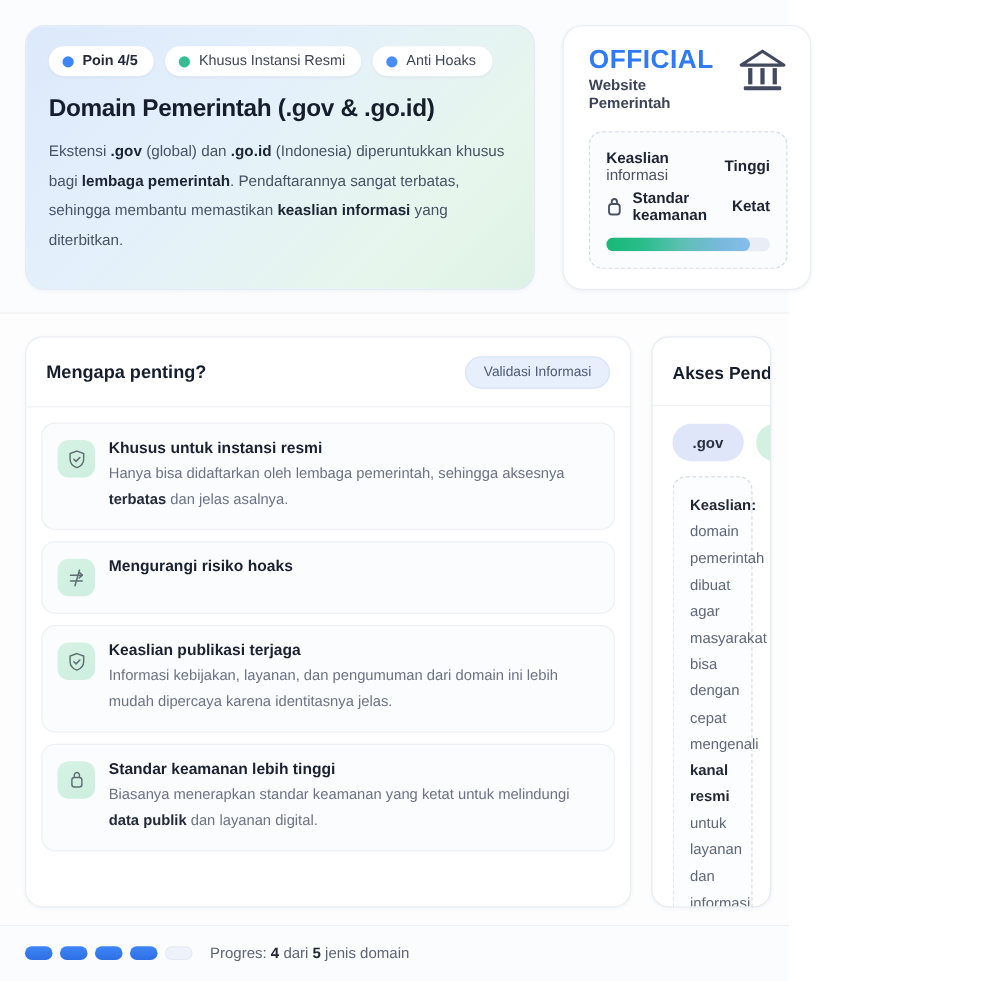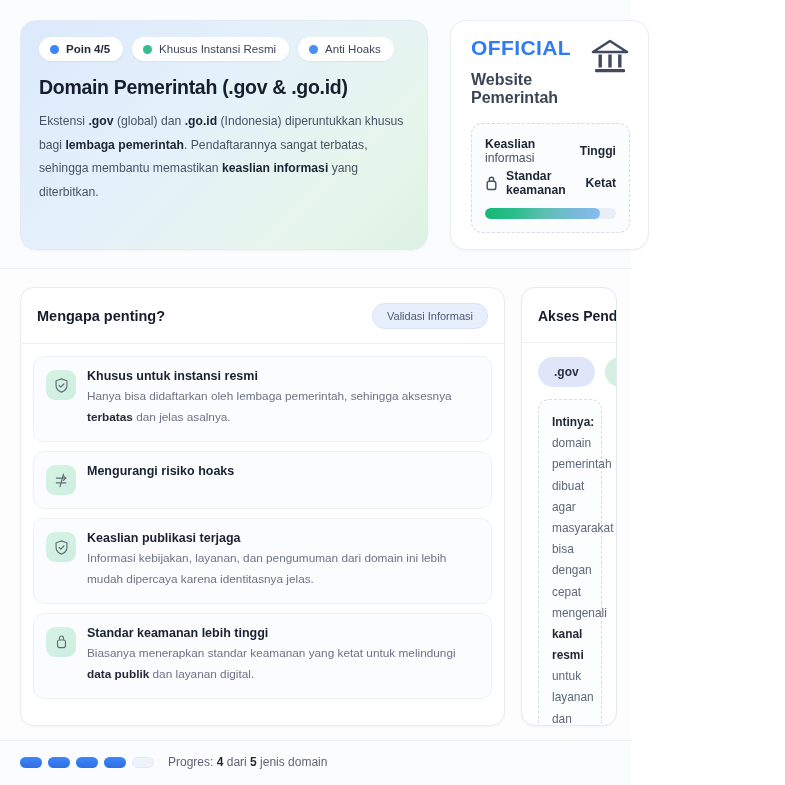--- a/index.html
+++ b/index.html
@@ -55,21 +55,21 @@
     background:#ffffff;border:1px solid #eaedf2;border-radius:16px;
     padding:16px 18px 16px 20px;
     box-shadow:0 1px 3px rgba(60,80,120,.05);
     display:flex;flex-direction:column;
   }
   .official-head{display:flex;align-items:flex-start;justify-content:space-between;gap:10px;}
   .official-word{
     font-size:21px;font-weight:bold;letter-spacing:.4px;
     color:#2f7bf6;line-height:1.05;
   }
-  .official-sub{font-size:16px;font-weight:bold;color:#3c4556;margin-top:12px;}
+  .official-sub{font-size:12px;font-weight:bold;color:#3c4556;margin-top:2px;}
   .bank-icon{flex:0 0 auto;margin-top:1px;}
   .stats-box{
     margin-top:16px;
     border:1px dashed #d6dbe4;border-radius:11px;
     background:#fbfcfd;
     padding:11px 13px 13px 13px;
   }
   .stat-line{
     display:flex;align-items:center;justify-content:space-between;
     font-size:12.2px;color:#4a5365;padding:2px 0;
@@ -305,21 +305,21 @@
       <div class="access-head">
         <div class="access-title">Akses Pendaftaran</div>
         <div class="badge-outline">RESTRICTED</div>
       </div>
       <div class="access-body">
         <div class="tld-row" id="tld-row">
             <div class="tld blue">.gov</div>
             <div class="tld green">.go.id</div>
           </div>
         <div id="notes" style="display:flex;flex-direction:column;gap:12px;">
-            <div class="note dashed"><b>Intinya:</b><span> domain pemerintah dibuat agar masyarakat bisa dengan cepat mengenali </span><b>kanal resmi</b><span> untuk layanan dan informasi.</span></div>
+            <div class="note dashed"><b>Keaslian:</b><span> domain pemerintah dibuat agar masyarakat bisa dengan cepat mengenali </span><b>kanal resmi</b><span> untuk layanan dan informasi.</span></div>
           </div>
       </div>
     </div>
   </div>
 
   <div class="footer">
     <div class="dots" id="dots">
         <span class="d on"></span>
         <span class="d on"></span>
         <span class="d on"></span>

